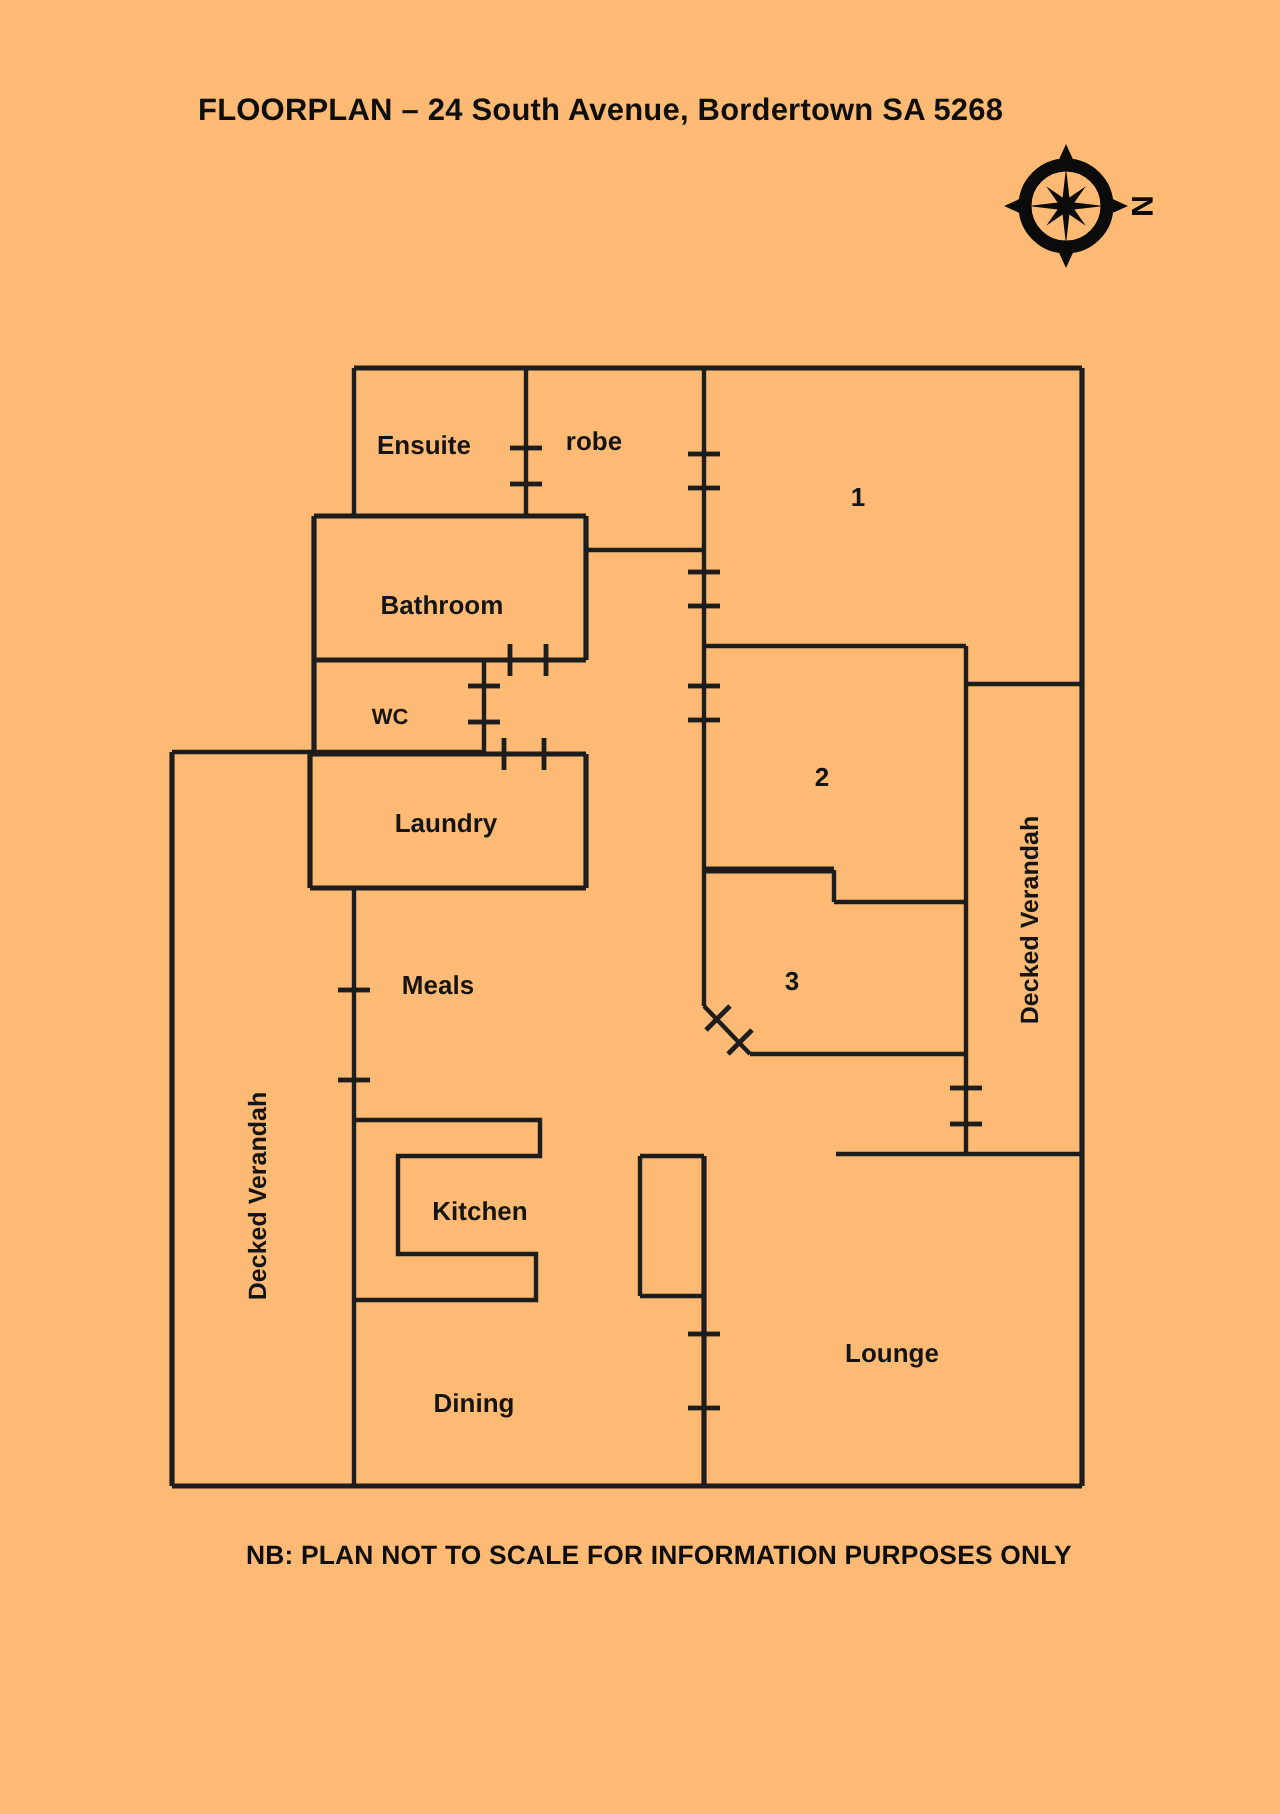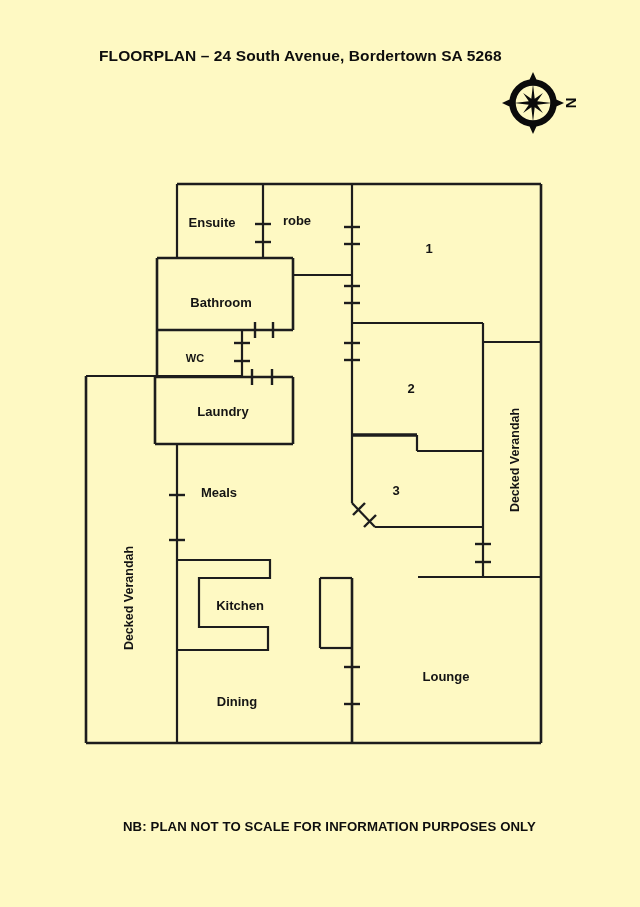--- a/index.html
+++ b/index.html
@@ -3,28 +3,28 @@
 <meta charset="utf-8">
 <style>
   html,body{margin:0;padding:0;}
   body{
     width:640px;height:907px;
     background:#ffffff;
     font-family:"Liberation Sans", sans-serif;
     position:relative;
     overflow:hidden;
   }
-  .page{position:absolute;inset:0;background:#fef9c3;}
+  .page{position:absolute;inset:0;background:#fdba74;}
   .title{
     position:absolute;left:99px;top:47px;
     font-size:15.5px;font-weight:700;color:#0e0e0e;
     letter-spacing:0.1px;white-space:nowrap;
   }
   .note{
-    position:absolute;left:123px;top:819px;
+    position:absolute;left:123px;top:770px;
     font-size:13.2px;font-weight:700;color:#0e0e0e;
     letter-spacing:0.1px;white-space:nowrap;
   }
   svg.plan{position:absolute;left:0;top:0;}
   svg.compass{position:absolute;left:498px;top:68px;}
   .plan text{
     font-family:"Liberation Sans", sans-serif;
     font-size:13px;font-weight:600;fill:#141414;
   }
   .plan text.small{font-size:11px;}

